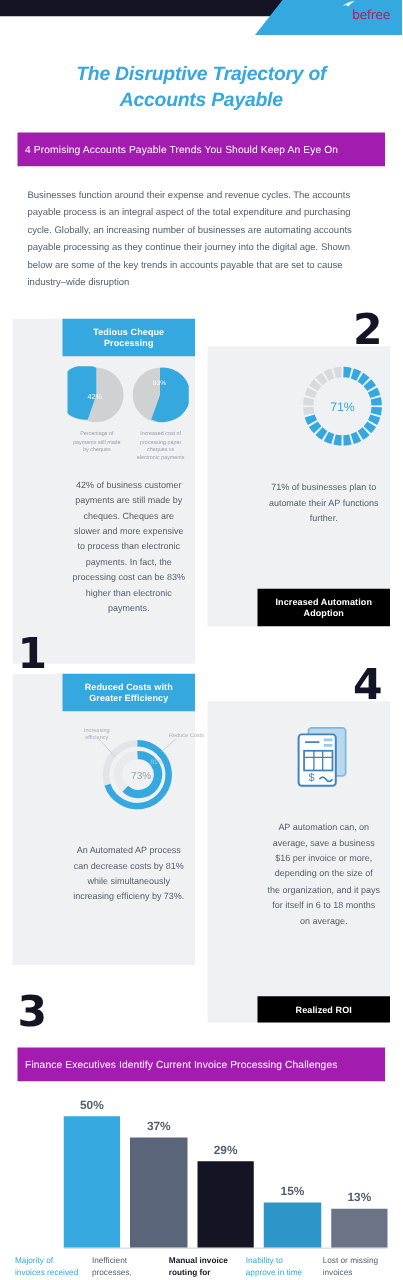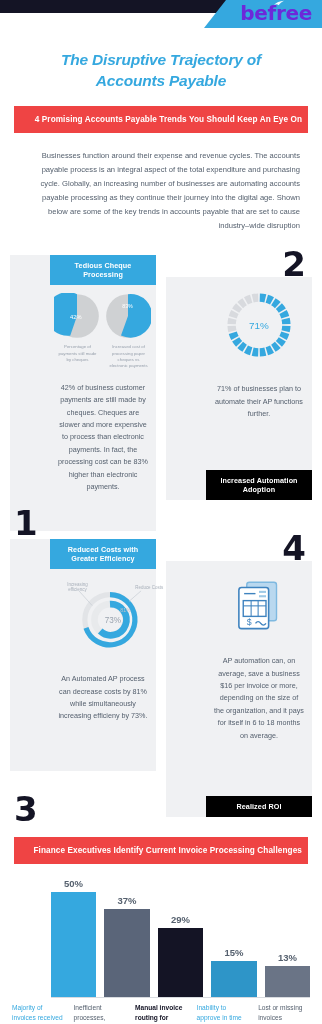--- a/index.html
+++ b/index.html
@@ -30,23 +30,23 @@
     background: #35a8df;
     clip-path: polygon(22px 0, 118px 0, 118px 28px, 0 28px);
   }
   .logo-wrap {
     position: absolute;
     right: 10px; top: 3px;
     text-align: right;
     line-height: 1;
   }
   .logo-text {
-    font-size: 20px;
-    font-weight: bold;
-    color: #6d28d9;
+    font-size: 10px;
+    font-weight: normal;
+    color: #be185d;
     letter-spacing: -0.3px;
     font-family: "DejaVu Sans", sans-serif;
   }
   .logo-bird {
     position: absolute;
     right: 27px; top: -3px;
     width: 12px; height: 8px;
   }
 
   
@@ -59,33 +59,33 @@
     font-size: 15.5px;
     line-height: 1.35;
     color: #35a8df;
     font-weight: bold;
     letter-spacing: -0.2px;
   }
 
   
   .banner {
     margin: 0 14px;
-    background: #ef4444;
+    background: #a21caf;
     color: #ffffff;
-    text-align: right;
+    text-align: left;
     font-size: 8.2px;
-    font-weight: bold;
+    font-weight: normal;
     letter-spacing: 0.1px;
     padding: 9px 6px;
   }
 
   
   .intro {
     padding: 16px 22px 8px 22px;
-    text-align: right;
+    text-align: left;
     font-size: 7.6px;
     line-height: 1.85;
     color: #55606e;
   }
 
   
   .cards {
     padding: 14px 10px 0 10px;
   }
   .card-row {
@@ -159,21 +159,21 @@
   .pie-cap {
     font-size: 4.3px;
     line-height: 1.5;
     color: #97a0ac;
     margin-top: 5px;
     padding: 0 4px;
   }
   .pie-svg { display: block; margin: 0 auto; }
 
   
-  .donut-wrap { text-align: center; padding: 10px 0 6px 0; }
+  .donut-wrap { text-align: right; padding: 10px 0 6px 0; }
 
   
   .doc-icon-wrap { text-align: center; padding: 16px 0 8px 0; }
 
   
   .chart-section { padding: 14px 0 0 0; }
   .chart-area {
     padding: 14px 12px 0 12px;
   }
   .bars {

